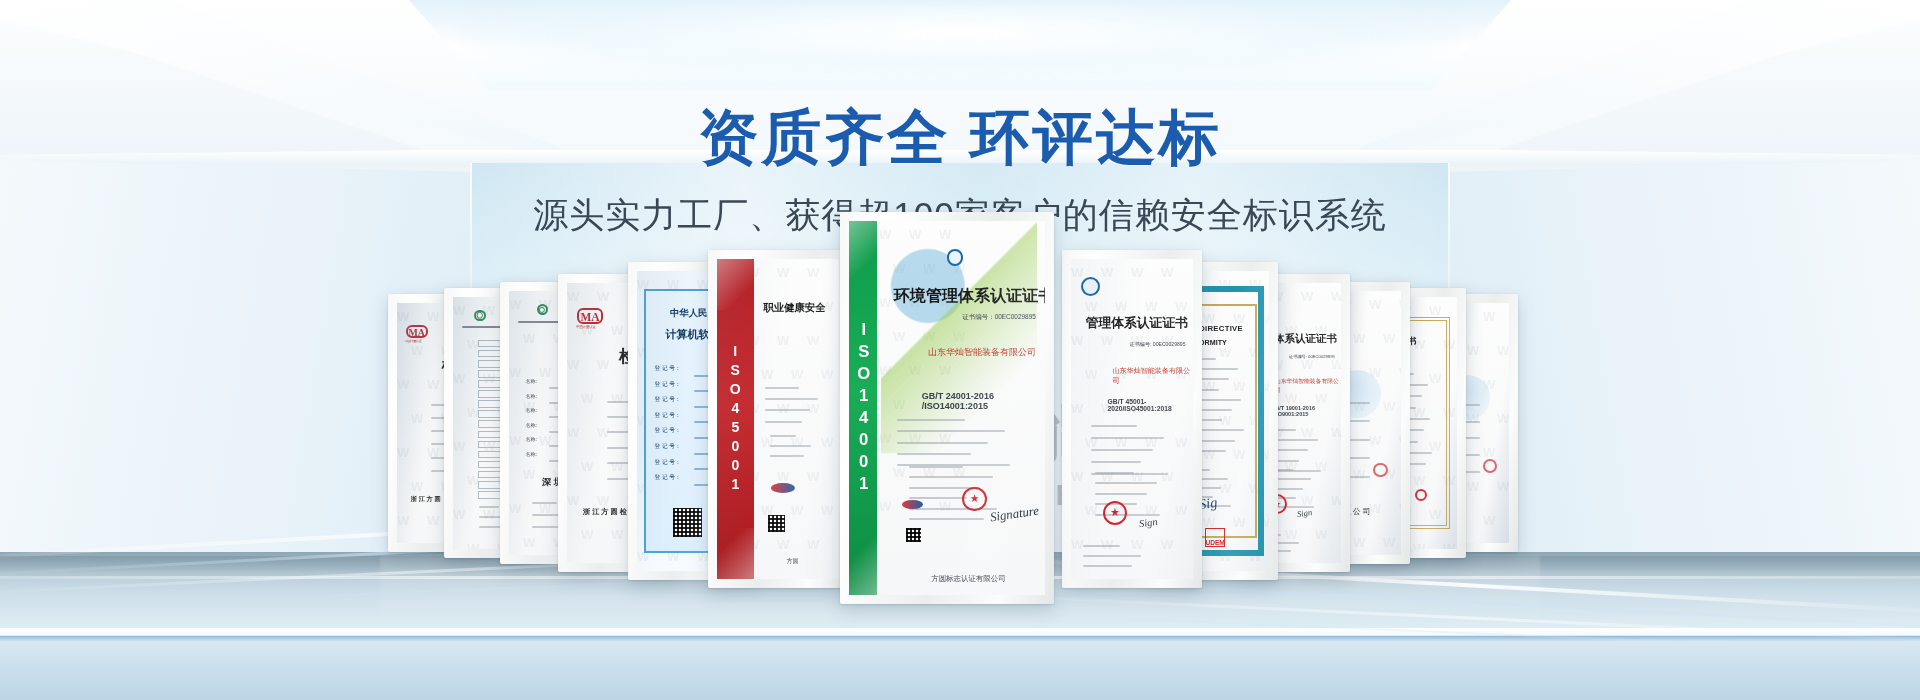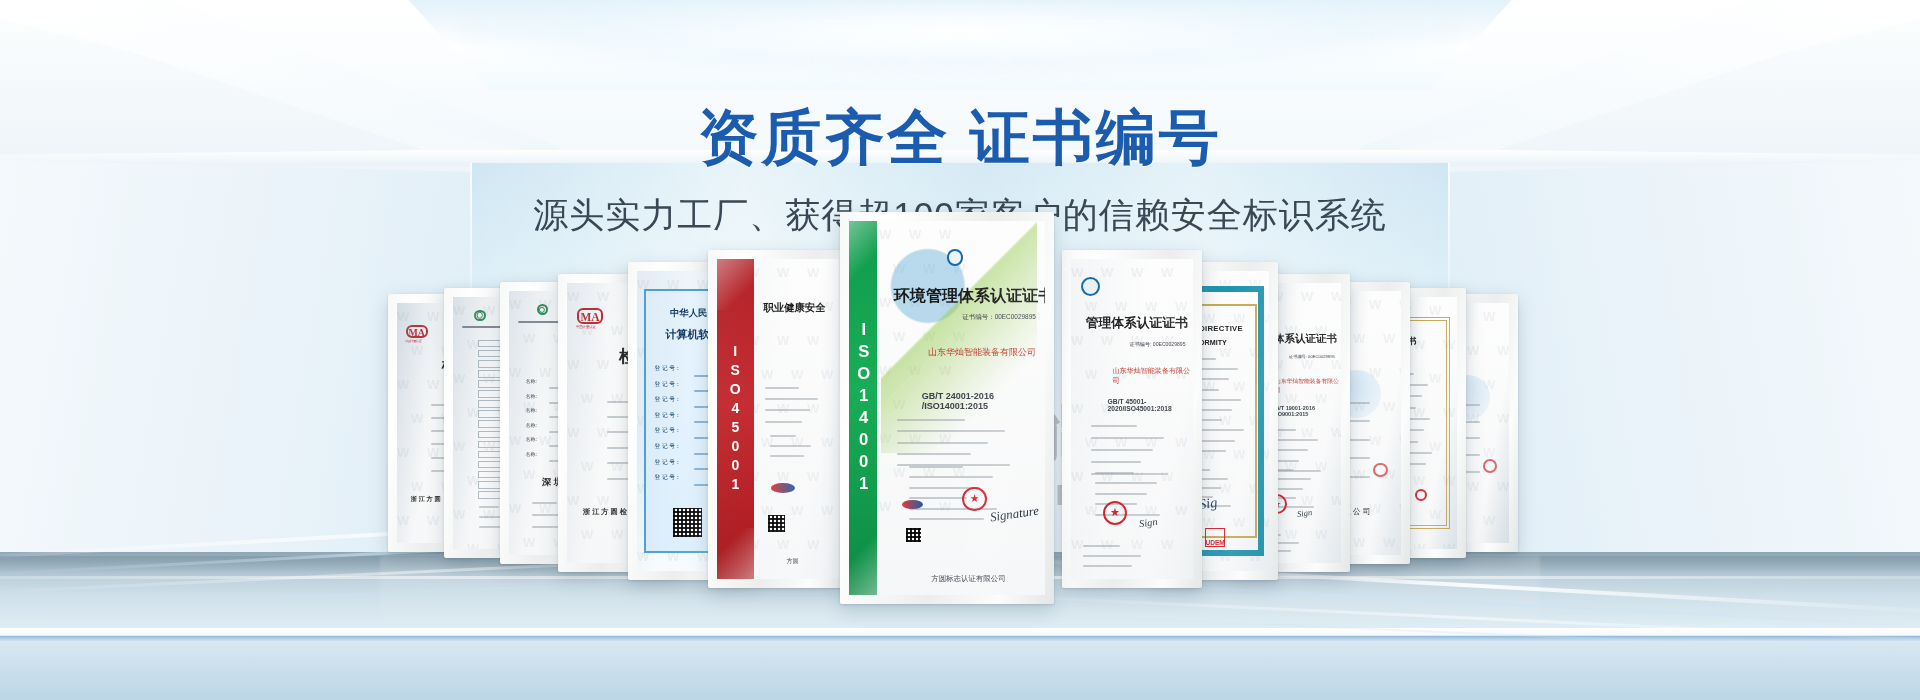--- a/index.html
+++ b/index.html
@@ -237,21 +237,21 @@
 
     <div class="wall-left"></div>
     <div class="wall-right"></div>
     <div class="wall-back"></div>
     <div class="wall-back-sheen"></div>
     <div class="wall-seam-l"></div>
     <div class="wall-seam-r"></div>
   </div>
 
   <div class="headings">
-    <div class="title">资质齐全 证书编号</div>
+    <div class="title">资质齐全 环评达标</div>
     <div class="subtitle">源头实力工厂、获得超100家客户的信赖安全标识系统</div>
   </div>
 
   <div class="certs" id="certs">
     <div class="frame" style="left:388px;width:104px;height:258px;bottom:148px;z-index:1;">
       <div class="inner">
         <div class="paper tint-grey" style="width:86px;height:240px;">
           <div class="wmk">
               <span style="left:0px;top:6px">W</span>
               <span style="left:30px;top:6px">W</span>

